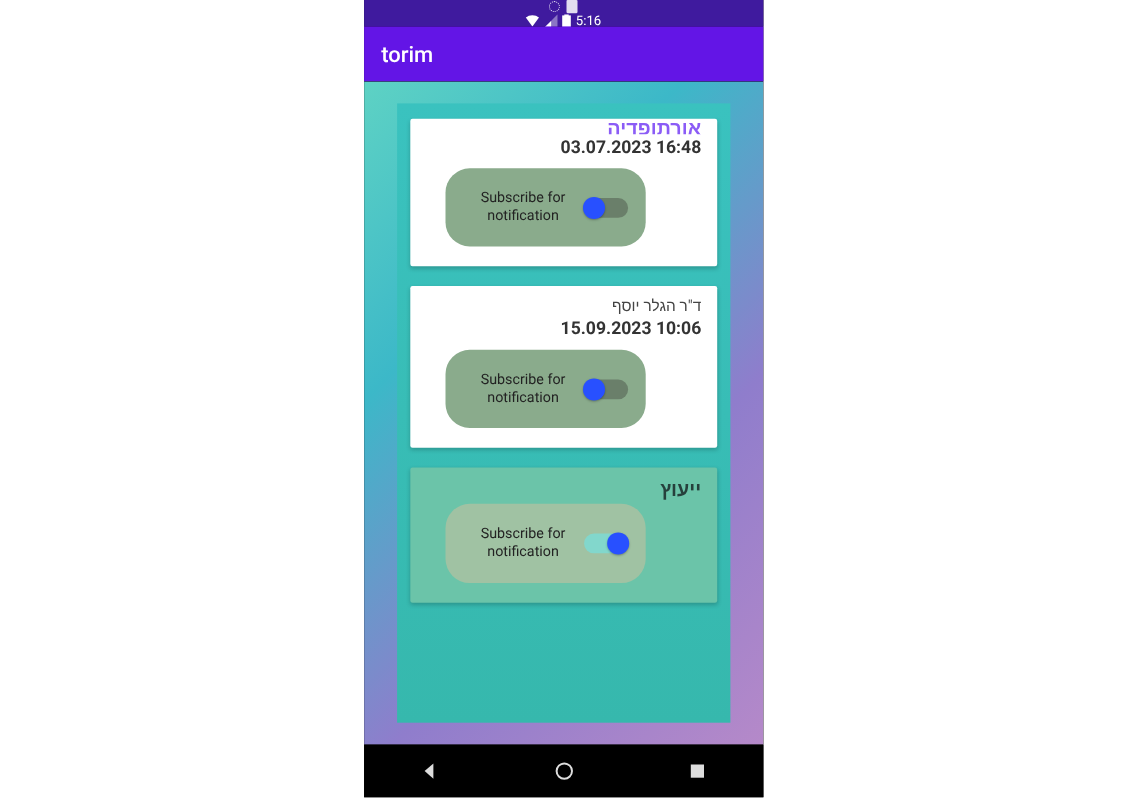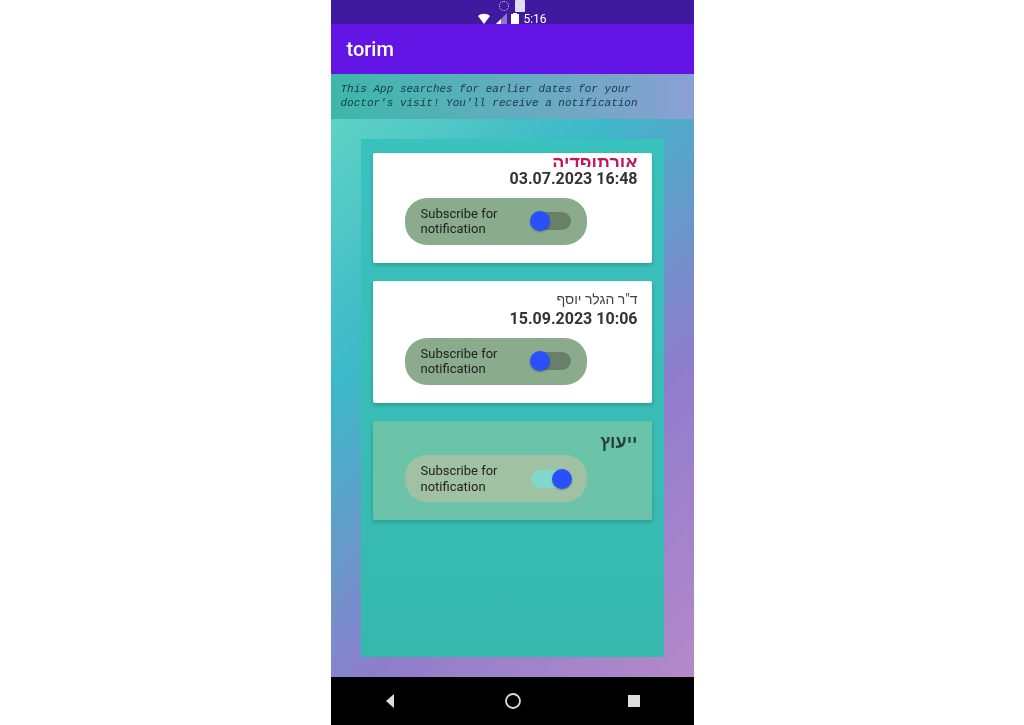--- a/index.html
+++ b/index.html
@@ -94,42 +94,43 @@
       text-align: right;
       font-size: 14px;
       color: #444;
       margin-bottom: 2px;
     }
     .card .doctor.underline { text-decoration: underline; color: #2a3a4a; }
     .card .specialty {
       text-align: right;
       font-size: 18px;
       font-weight: bold;
-      color: #be185d;
+      color: #8b5cf6;
       margin-bottom: 2px;
     }
     .card .datetime {
       text-align: right;
       font-size: 16px;
       font-weight: bold;
       color: #333;
       margin-bottom: 10px;
     }
     .card.highlight .doctor,
     .card.highlight .specialty,
     .card.highlight .datetime { color: #1a2a2a; opacity: 0.85; }
     .subscribe-pill {
       display: flex;
       align-items: center;
       justify-content: space-between;
       background: #8aab8c;
       border-radius: 22px;
-      padding: 8px 16px;
+      padding: 20px 16px;
       width: 182px;
       margin-left: 18px;
+      text-align: center;
     }
     .subscribe-pill.on { background: #a0c2a3; }
     .subscribe-label {
       font-size: 13px;
       color: #222;
       line-height: 1.2;
       flex: 1;
     }
     .toggle {
       position: relative;
@@ -190,23 +191,20 @@
       <span>5:16</span>
     </div>
   </div>
 
   <div class="app-bar">
     <span class="app-title">torim</span>
   </div>
 
   <div class="content">
 
-    <div class="info-strip">
-      <span>This App searches for earlier dates for your doctor's visit! You'll receive a notification</span>
-    </div>
 
     <div class="gradient-area">
       <div class="inner-panel">
 
         <div class="card" style="padding-top:0;">
           <div class="specialty" style="overflow:hidden; height:14px; line-height:20px;">אורתופדיה</div>
           <div class="datetime">03.07.2023 16:48</div>
           <div class="subscribe-pill">
             <span class="subscribe-label">Subscribe for notification</span>
             <span class="toggle">

